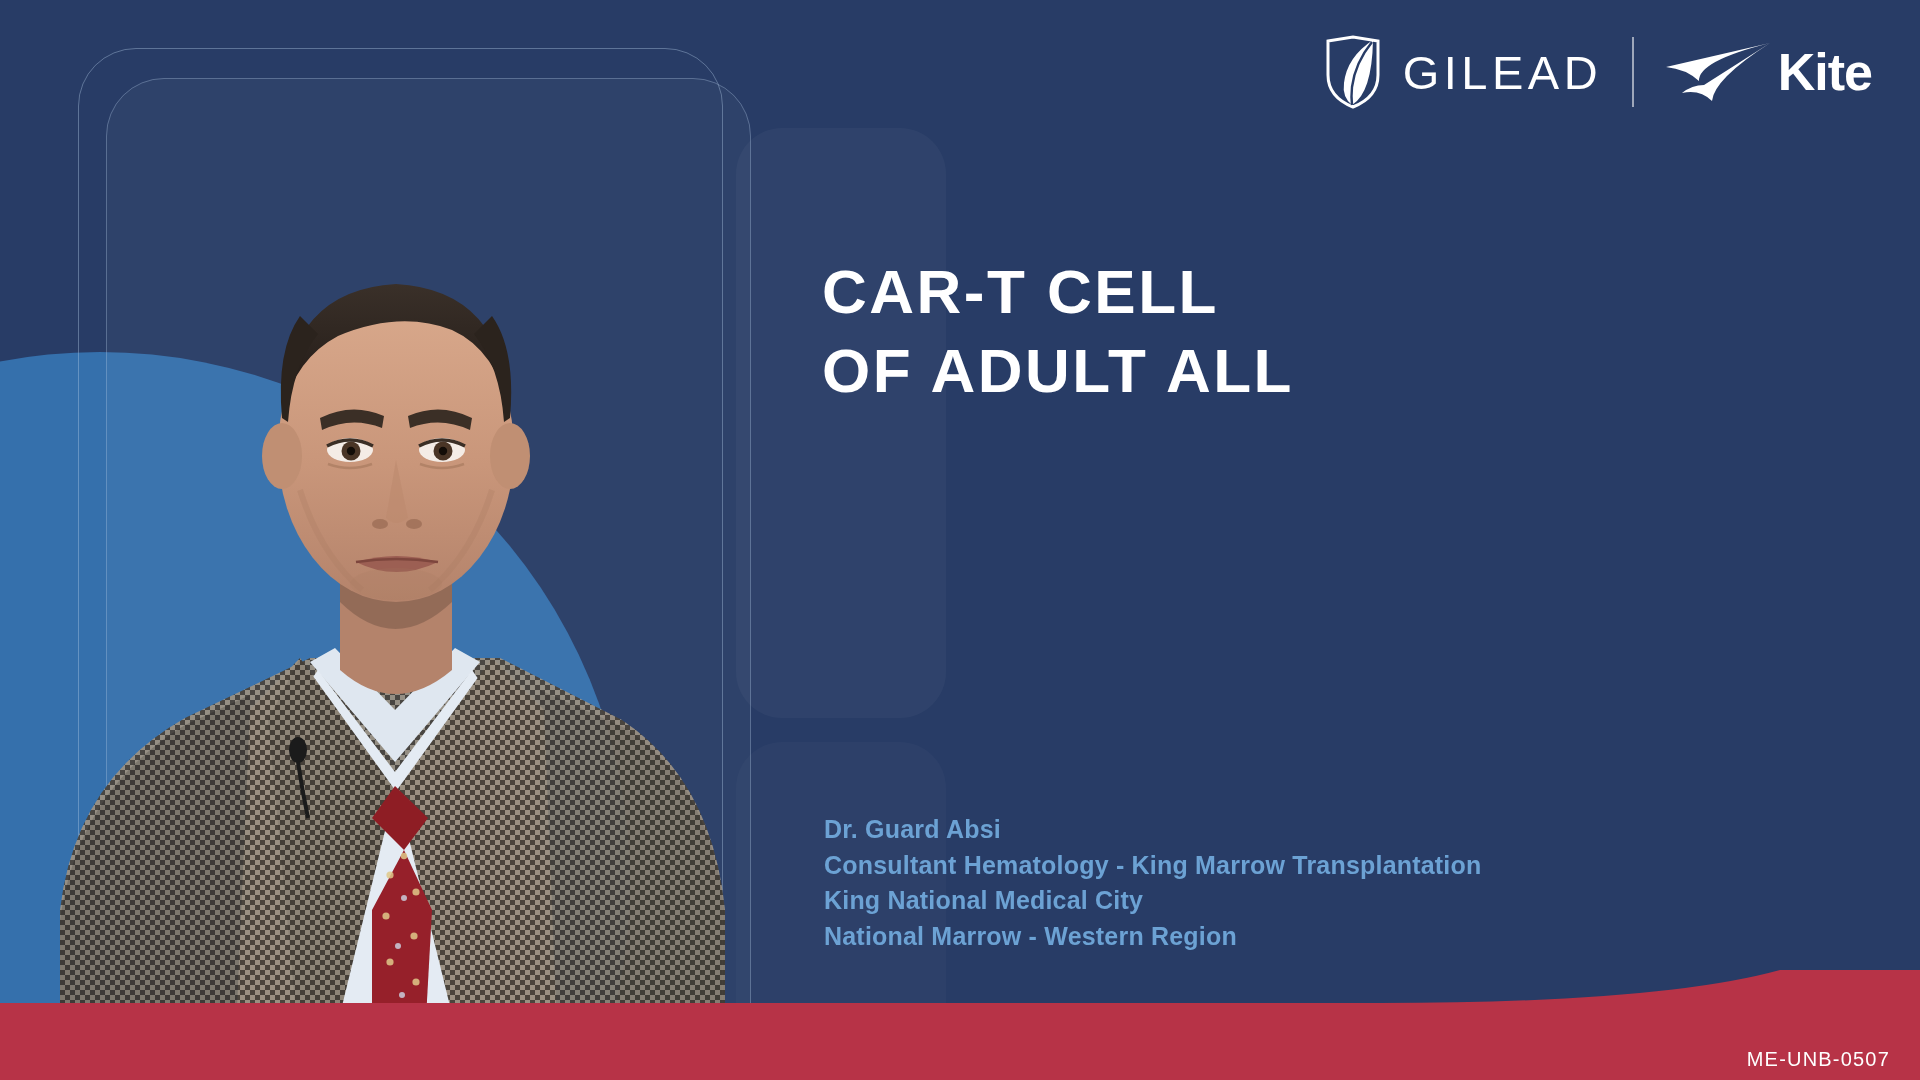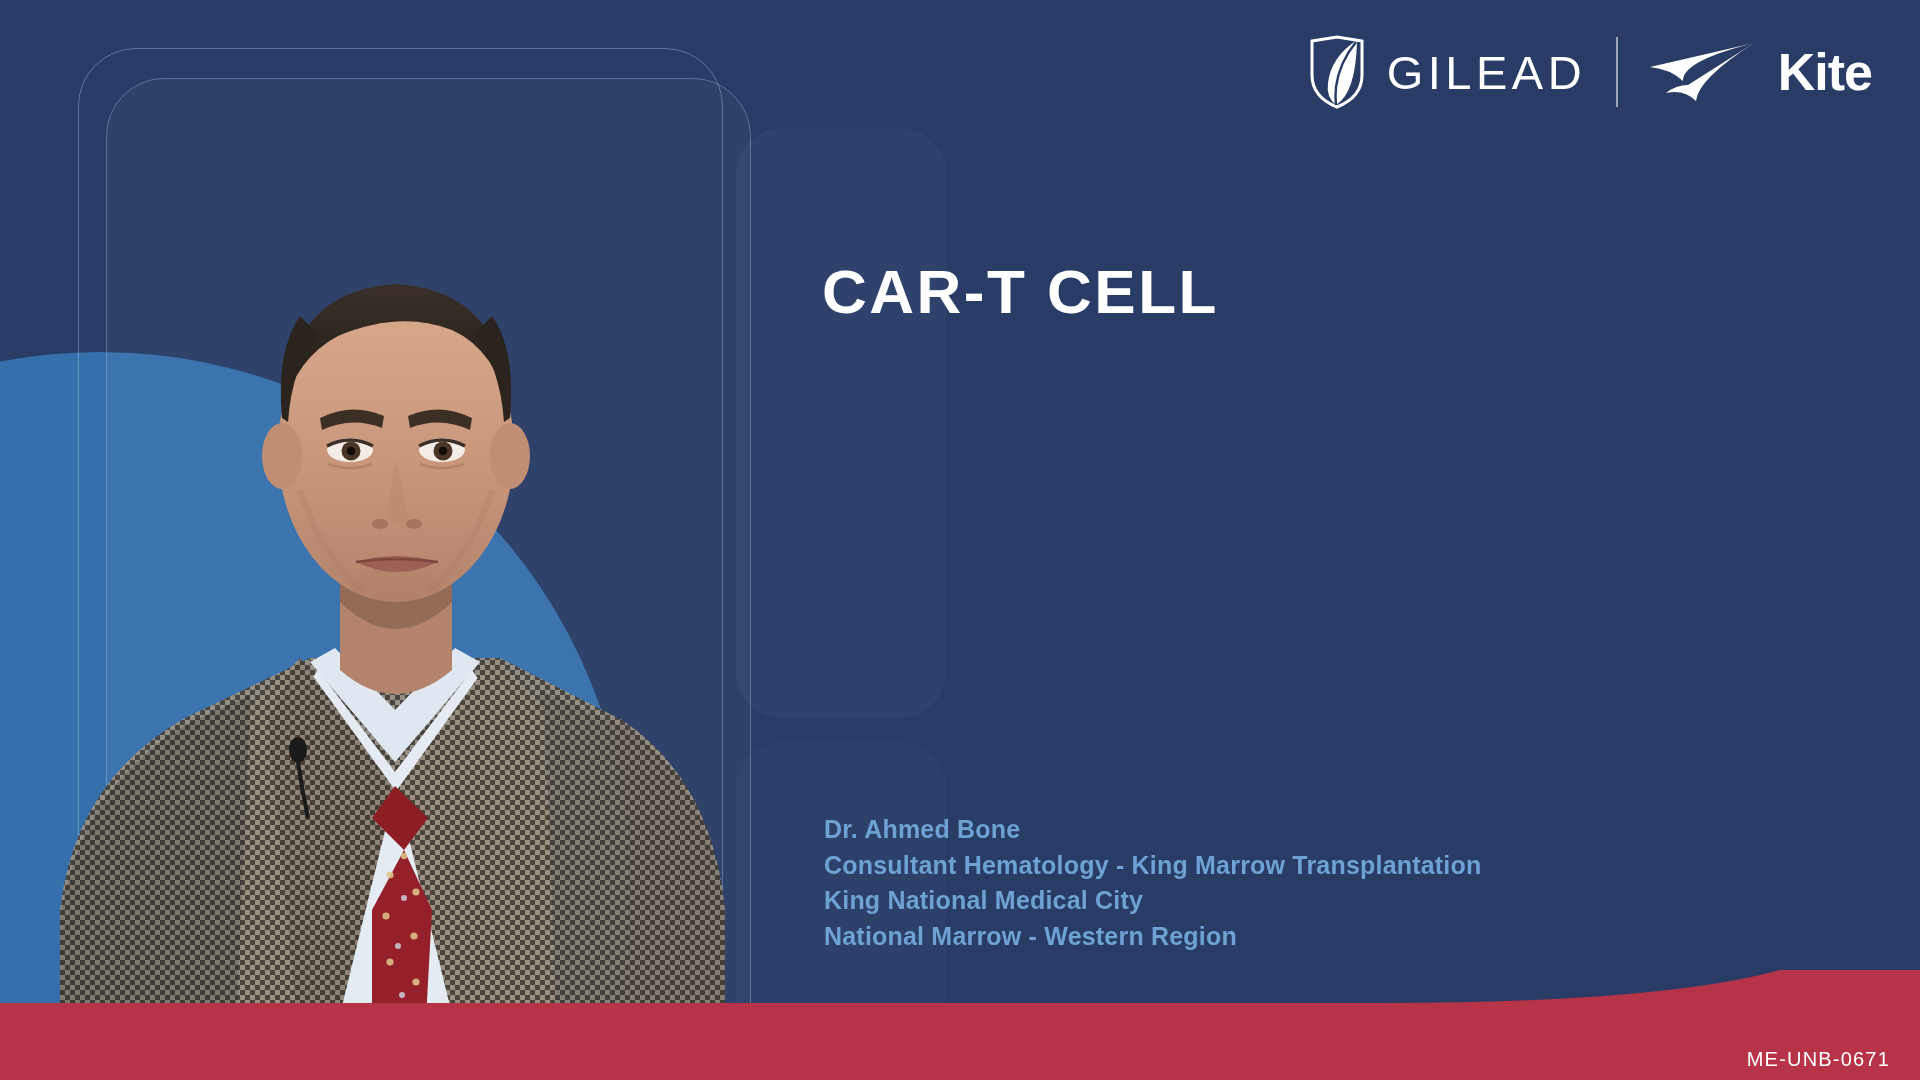--- a/index.html
+++ b/index.html
@@ -86,21 +86,21 @@
     font-size:47px;
     font-weight:400;
     letter-spacing:4.5px;
     line-height:1;
     white-space:nowrap;
   }
   .logo-divider {
     width:1.6px; height:70px;
     background:rgba(255,255,255,0.55);
   }
-  .logo-kite { display:flex; align-items:center; gap:20px;justify-content:space-between; }
+  .logo-kite { display:flex; align-items:center; gap:4px;justify-content:space-between; }
   .kite-mark { width:110px; height:62px; }
   .kite-word {
     color:#ffffff;
     font-size:52px;
     font-weight:bold;
     letter-spacing:-1px;
     line-height:1;
     white-space:nowrap;
   }
 
@@ -289,29 +289,30 @@
           <path d="M106 2 L2 26 Q22 28 35 40 Q34 20 106 2 Z" fill="#ffffff"></path>
           <path d="M106 2 L40 44 Q28 44 18 52 Q36 48 48 60 Q50 38 106 2 Z" fill="#ffffff"></path>
         </svg>
       </span>
       <span class="kite-word">Kite</span>
     </div>
   </div>
 
   <div class="title-block">
     <div class="title-line">CAR-T CELL</div>
+    <div class="title-line">OF ADULT ALL</div>
   </div>
 
   <div class="credits">
-    <div class="credit-line">Dr. Ahmed Bone</div>
+    <div class="credit-line">Dr. Guard Absi</div>
     <div class="credit-line">Consultant Hematology - King Marrow Transplantation</div>
     <div class="credit-line">King National Medical City</div>
     <div class="credit-line">National Marrow - Western Region</div>
   </div>
 
   <div class="bottom-bar">
     <svg viewBox="0 0 1920 110" preserveAspectRatio="none" xmlns="http://www.w3.org/2000/svg">
       <path d="M0 33 L1380 33 Q1660 33 1780 0 L1920 0 L1920 110 L0 110 Z" fill="#b73347"></path>
     </svg>
-    <span class="bar-code">ME-UNB-0671</span>
+    <span class="bar-code">ME-UNB-0507</span>
   </div>
 
 </div>
 
 </body></html>

